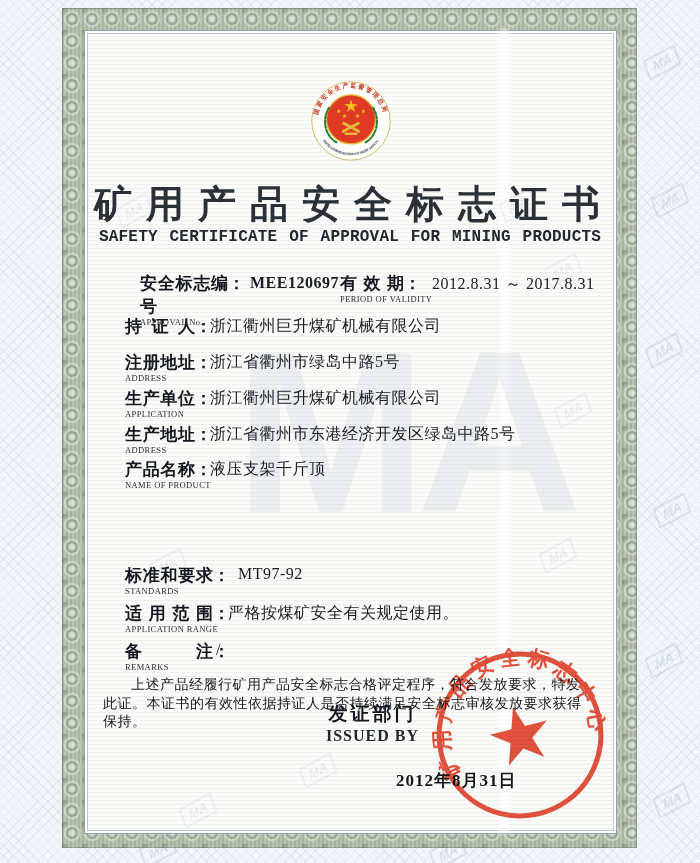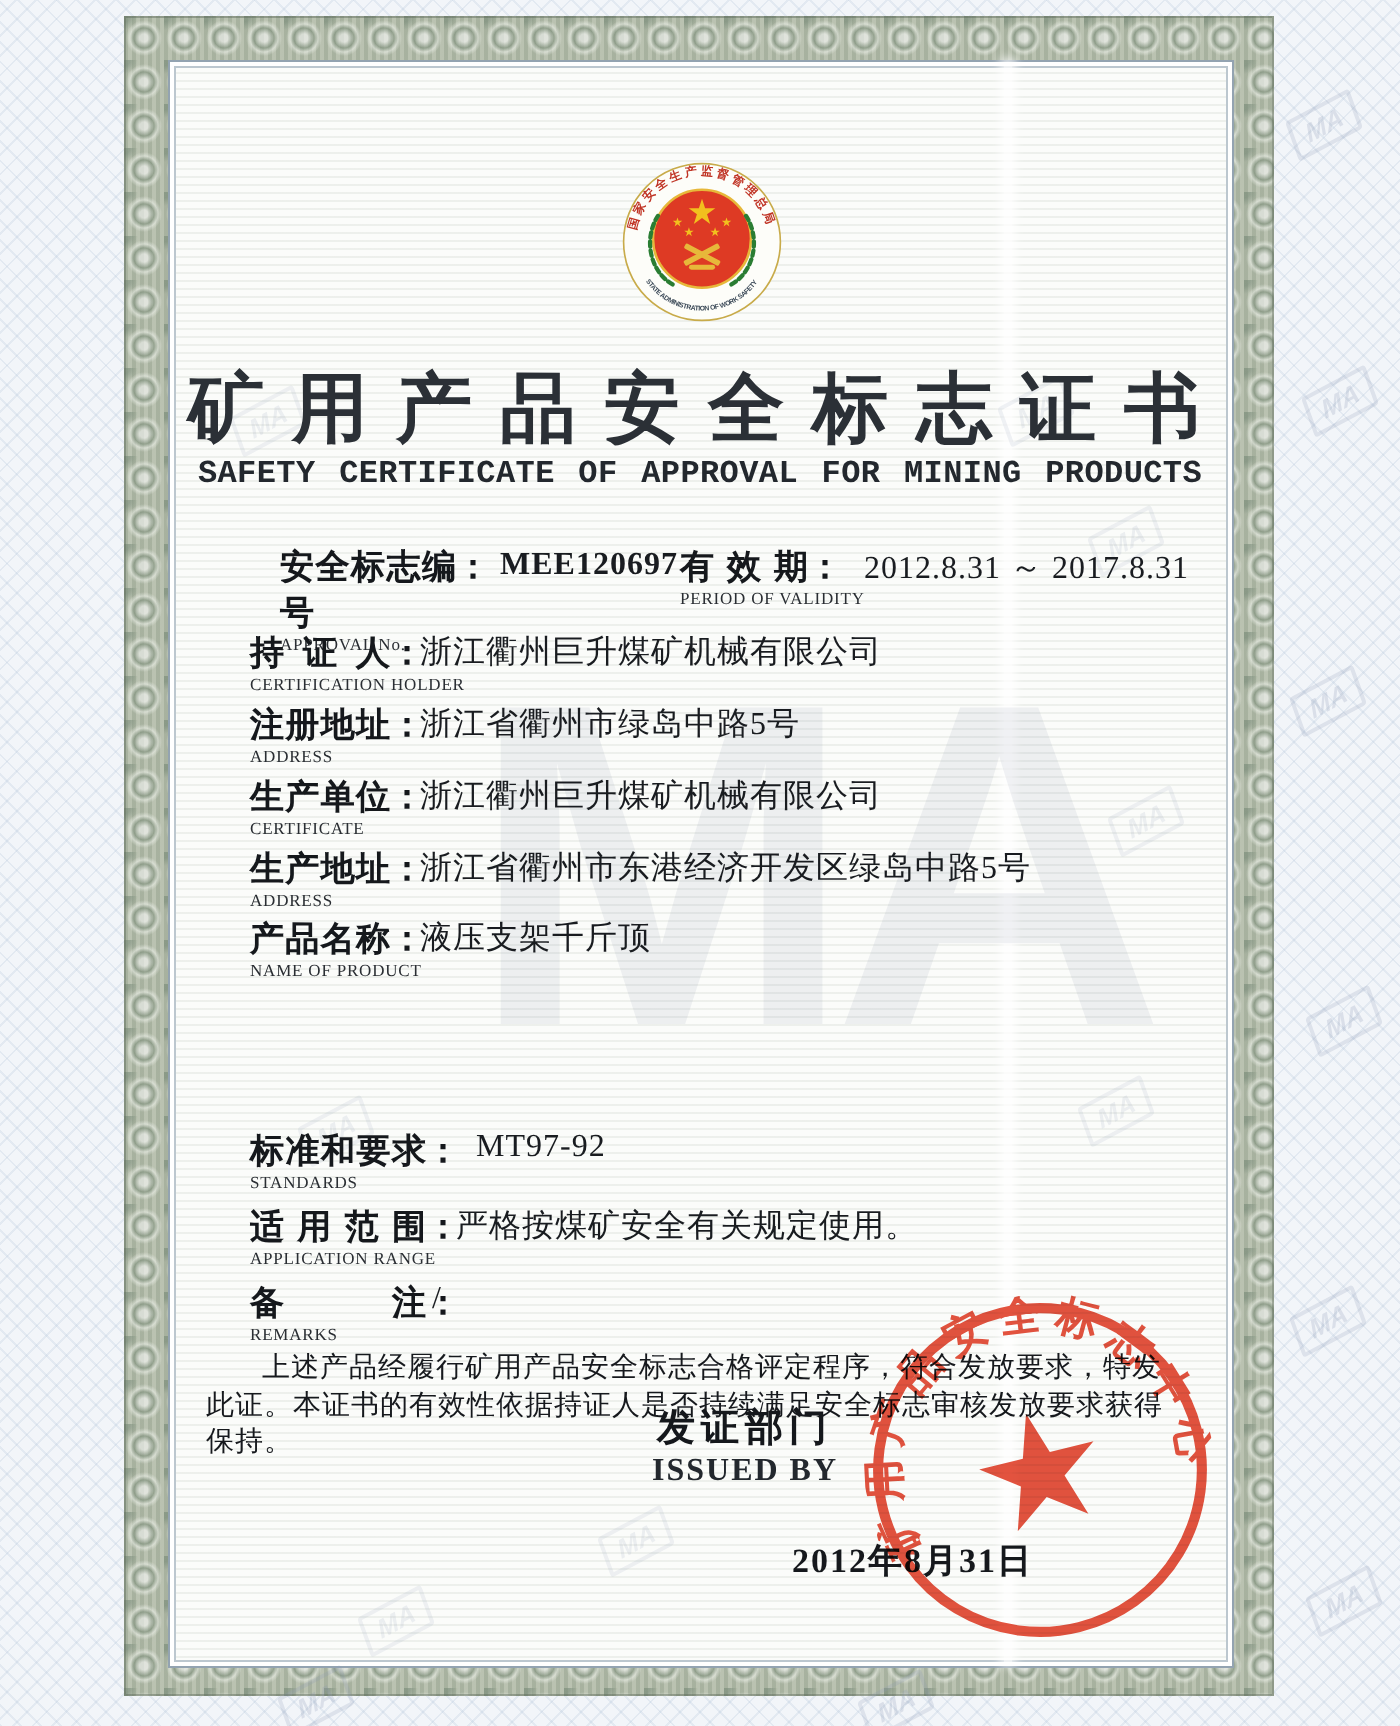--- a/index.html
+++ b/index.html
@@ -174,31 +174,30 @@
       <span class="lab-line">
         <span class="lab-cn w64">有效期</span><span class="colon">：</span>
       </span>
       <span class="lab-en">PERIOD OF VALIDITY</span>
       <span class="val">2012.8.31 ～ 2017.8.31</span>
     </div>
   </div>
 
   <div class="frow" style="top:315px">
     <span class="lab-line"><span class="lab-cn w70">持证人</span><span class="colon">：</span></span>
-    <span class="lab-en">CERTIFICATION HOLDER</span>
     <span class="val fval">浙江衢州巨升煤矿机械有限公司</span>
   </div>
   <div class="frow" style="top:351px">
     <span class="lab-line"><span class="lab-cn w70">注册地址</span><span class="colon">：</span></span>
     <span class="lab-en">ADDRESS</span>
     <span class="val fval">浙江省衢州市绿岛中路5号</span>
   </div>
   <div class="frow" style="top:387px">
     <span class="lab-line"><span class="lab-cn w70">生产单位</span><span class="colon">：</span></span>
-    <span class="lab-en">CERTIFICATE</span>
+    <span class="lab-en">APPLICATION</span>
     <span class="val fval">浙江衢州巨升煤矿机械有限公司</span>
   </div>
   <div class="frow" style="top:423px">
     <span class="lab-line"><span class="lab-cn w70">生产地址</span><span class="colon">：</span></span>
     <span class="lab-en">ADDRESS</span>
     <span class="val fval">浙江省衢州市东港经济开发区绿岛中路5号</span>
   </div>
   <div class="frow" style="top:458px">
     <span class="lab-line"><span class="lab-cn w70">产品名称</span><span class="colon">：</span></span>
     <span class="lab-en">NAME OF PRODUCT</span>

